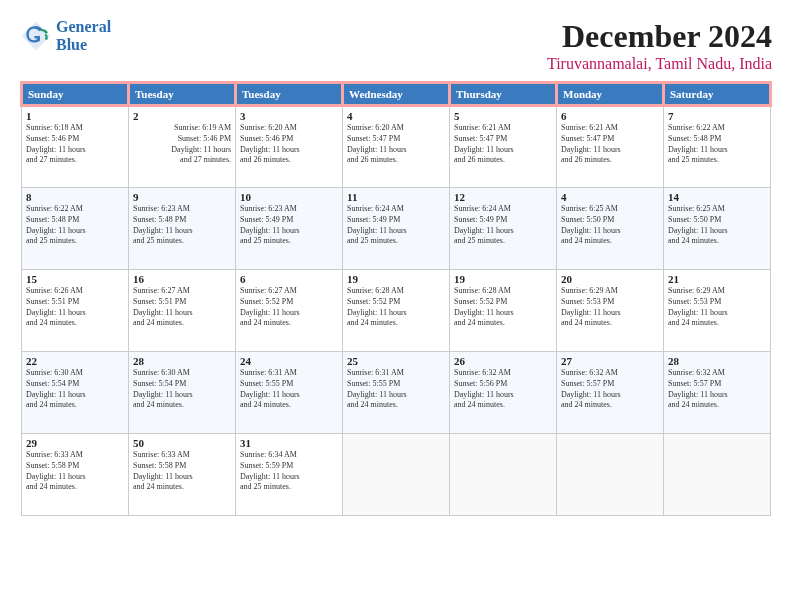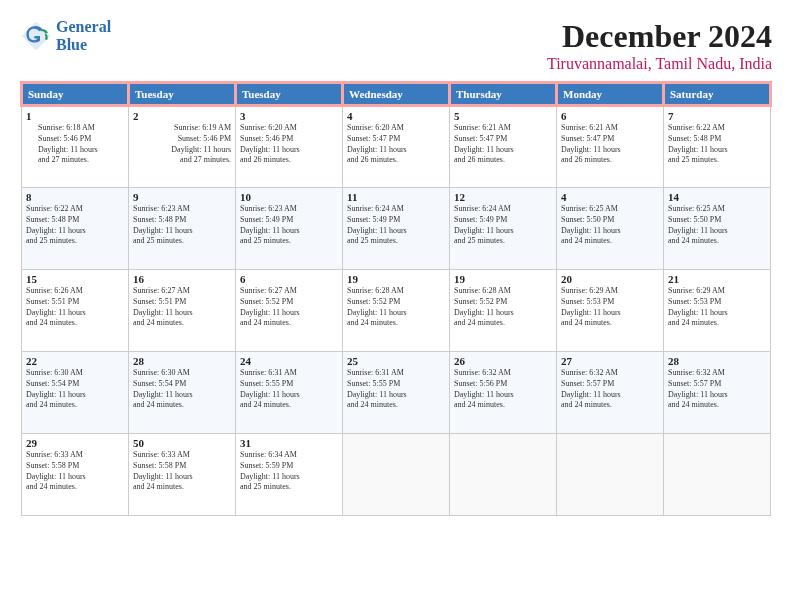--- a/index.html
+++ b/index.html
@@ -125,21 +125,21 @@
         <th>Wednesday</th>
         <th>Thursday</th>
         <th>Monday</th>
         <th>Saturday</th>
       </tr>
     </thead>
     <tbody id="calendar-body">
     <tr>
           <td>
             <span class="day-num">1</span>
-            <div class="day-info" style="white-space: pre-line; margin-left: 12px;">Sunrise: 6:18 AM
+            <div class="day-info" style="white-space: pre-line;">Sunrise: 6:18 AM
 Sunset: 5:46 PM
 Daylight: 11 hours
 and 27 minutes.</div>
           </td>
           <td>
             <span class="day-num">2</span>
             <div class="day-info" style="white-space: pre-line; text-align: right;">Sunrise: 6:19 AM
 Sunset: 5:46 PM
 Daylight: 11 hours
 and 27 minutes.</div>

